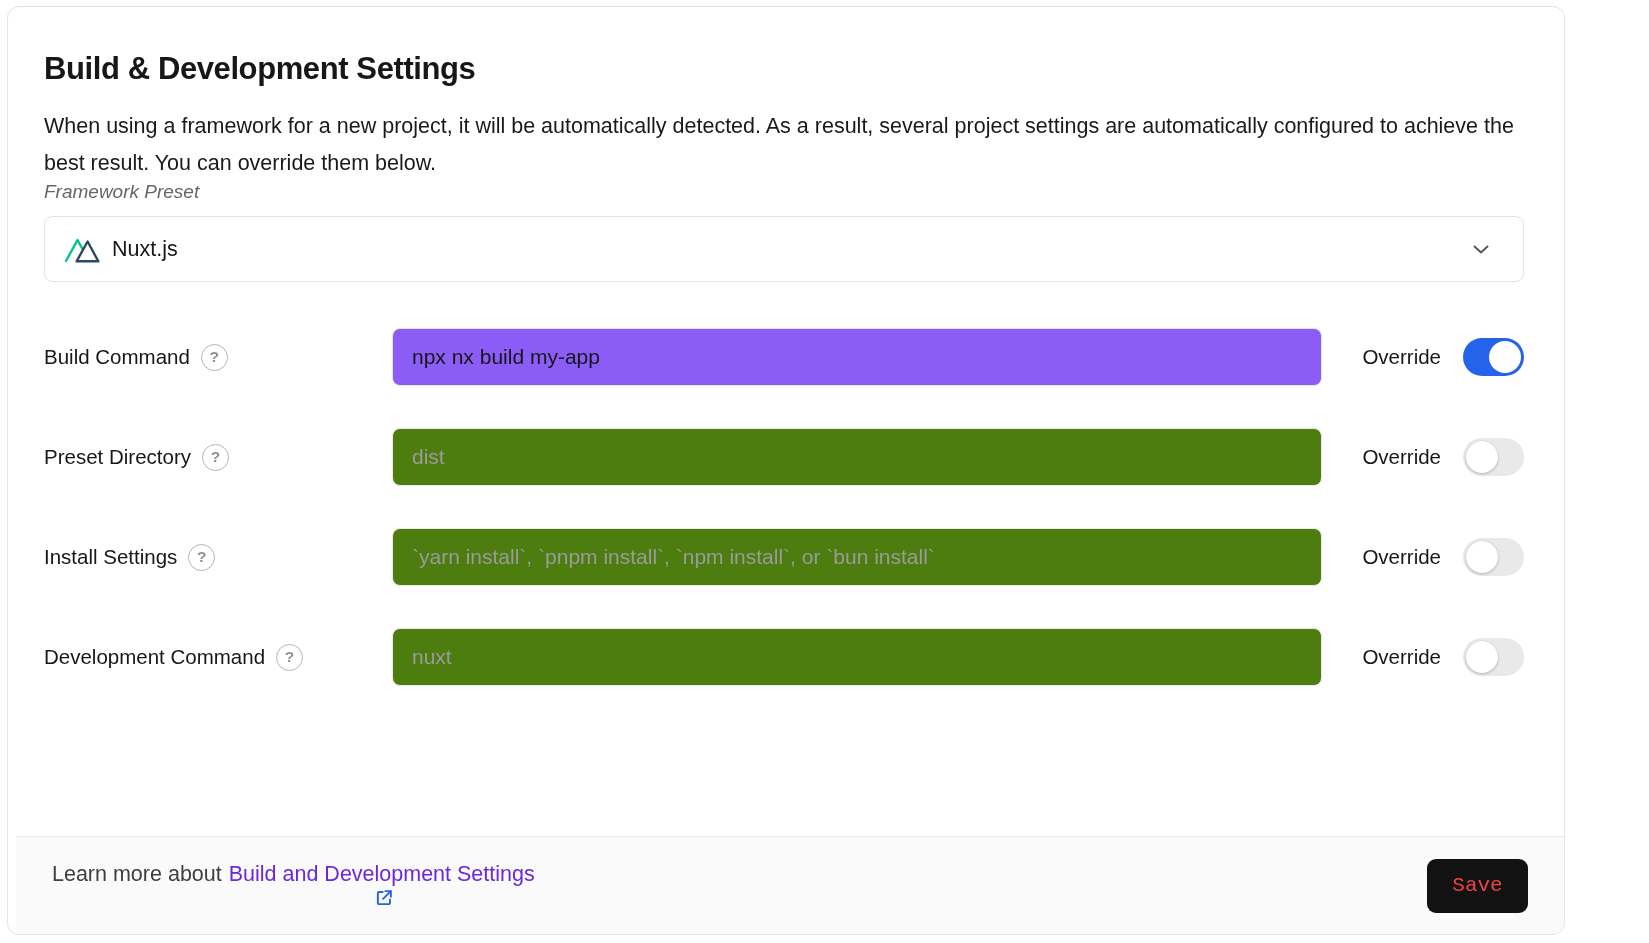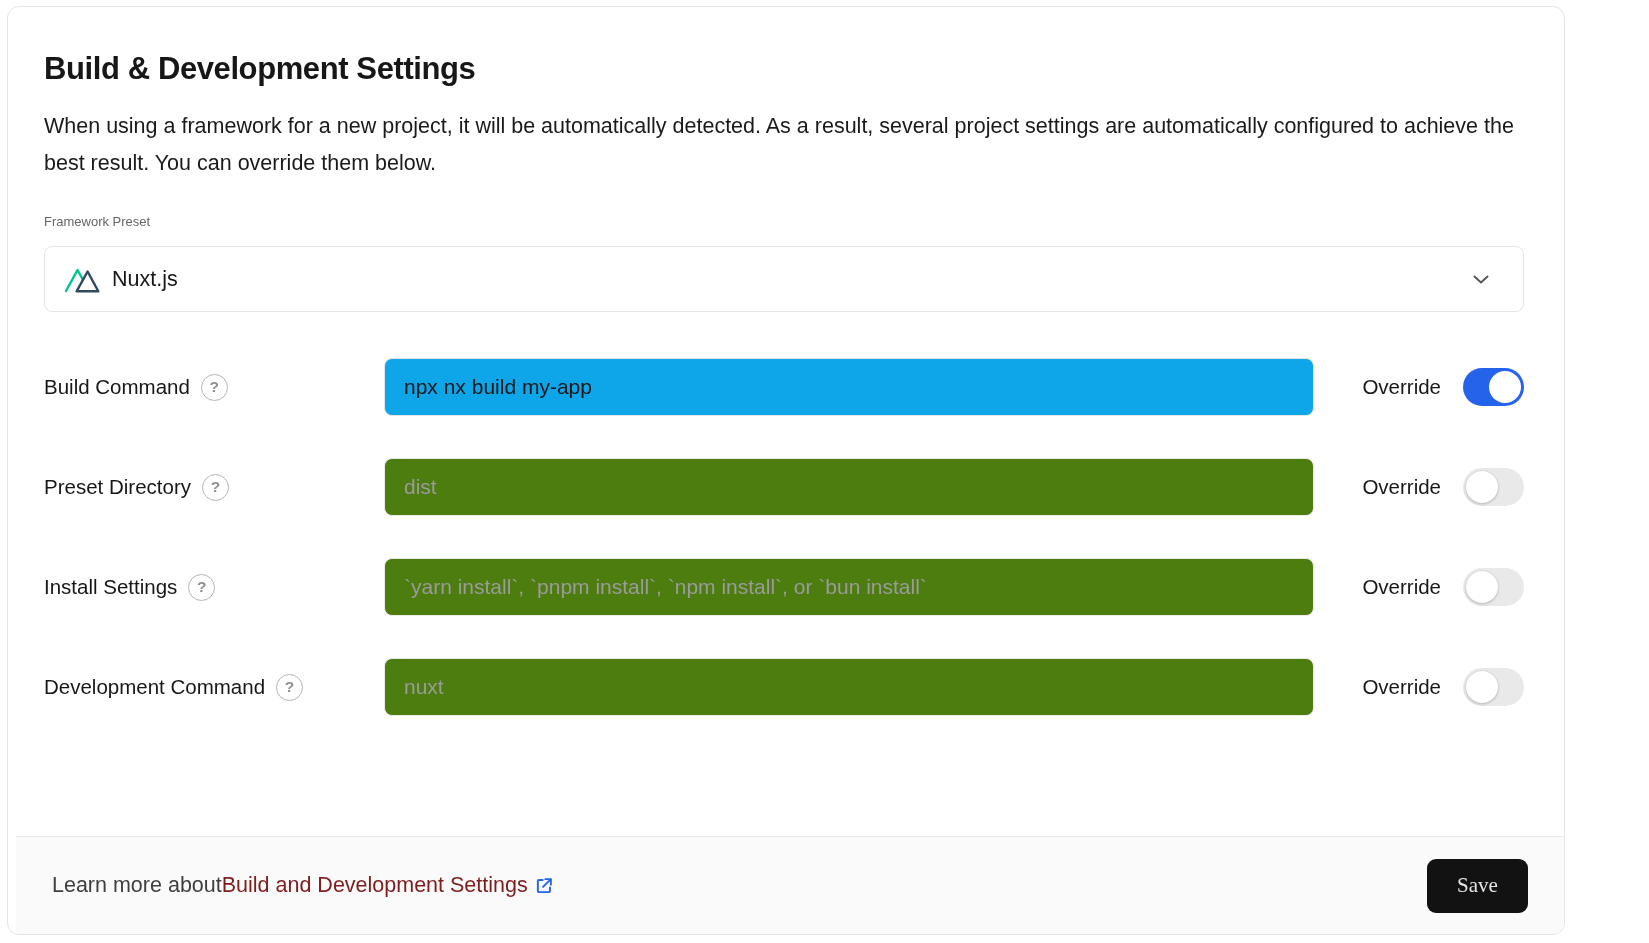--- a/index.html
+++ b/index.html
@@ -3,54 +3,54 @@
 <meta charset="utf-8">
 <style>
   * { margin:0; padding:0; box-sizing:border-box; }
   html,body { width:1649px; height:943px; background:#fff;
     font-family:"Liberation Sans", sans-serif; color:#171717; }
   .card { position:absolute; left:7px; top:6px; width:1558px; height:929px;
     background:#fff; border:1px solid #e4e4e7; border-radius:12px; overflow:hidden; }
   .main { padding:43px 40px 0 36px; }
   .title { font-size:31px; font-weight:700; letter-spacing:-0.4px; line-height:38px; color:#171717; }
   .desc { margin-top:20px; font-size:21.5px; line-height:37px; color:#1a1a1a; max-width:1480px; }
-  .preset-label { margin-top:30px; font-size:13px; line-height:20px; color:#666; }
+  .preset-label { font-size:19px; line-height:20px; color:#666;font-style:italic; }
   .select { margin-top:14px; height:66px; border:1px solid #e5e5e5; border-radius:8px;
     display:flex; align-items:center; padding:0 30px 0 19px; background:#fff; cursor:pointer; }
   .select-value { margin-left:12px; font-size:21.5px; color:#171717; }
   .select .chev { margin-left:auto; display:flex; }
   .rows { margin-top:46px; }
-  .row { display:flex; align-items:center; height:58px; margin-bottom:42px; }
+  .row { display:flex; align-items:center; height:58px; margin-bottom:42px;gap:8px; }
   .label-cell { width:340px; display:flex; align-items:center; gap:11px;
     font-size:20.5px; color:#171717; flex-shrink:0; }
   .help { width:27px; height:27px; border:1.5px solid #b4b4b4; border-radius:50%;
     color:#8f8f8f; font-size:15.5px; font-weight:700; display:flex; align-items:center;
     justify-content:center; cursor:default; flex-shrink:0; }
   .cmd-input { width:930px; height:58px; border:1px solid #e5e5e5; border-radius:8px;
     padding:0 19px; font-size:21px; font-family:"Liberation Sans", sans-serif;
-    color:#171717; background:#0ea5e9; outline:none; }
+    color:#171717; background:#8b5cf6; outline:none; }
   .row:not(.on) .cmd-input { background:#4d7c0f; border-color:#ebebeb; }
   .cmd-input::placeholder { color:#9b9b9b; opacity:1; }
   .right-zone { margin-left:auto; display:flex; align-items:center; gap:22px; }
   .ovr-label { font-size:20.5px; font-weight:500; color:#171717; }
   .toggle { width:61px; height:38px; border-radius:19px; background:#e9e9e9;
     position:relative; cursor:pointer; flex-shrink:0; }
   .knob { position:absolute; top:3px; left:3px; width:32px; height:32px; border-radius:50%;
     background:#fff; box-shadow:0 1px 3px rgba(0,0,0,.22), 0 0 1px rgba(0,0,0,.12); }
   .toggle.on { background:#2563eb; }
   .toggle.on .knob { left:auto; right:3px; box-shadow:none; }
   .footer { position:absolute; left:8px; right:0; bottom:0; height:98px; background:#fafafa;
     border-top:1px solid #eaeaea; display:flex; align-items:center; padding:0 36px; }
   .learn { font-size:21.5px; color:#3f3f3f; }
-  .learn-link { color:#7f1d1d; margin-left:0; cursor:pointer; display:inline-flex;
-    align-items:center; }
+  .learn-link { color:#6d28d9; margin-left:7px; cursor:pointer; display:inline-flex;
+    align-items:center;flex-direction:column; }
   .ext-icon { margin-left:5px; display:inline-flex; }
   .save-btn { margin-left:auto; min-width:101px; height:54px; padding:0 24px;
-    background:#121212; color:#e5e5e5; border:none; border-radius:9px; font-size:21px;
-    font-weight:500; font-family:Liberation Serif, serif; cursor:pointer; }
+    background:#121212; color:#ef4444; border:none; border-radius:9px; font-size:21px;
+    font-weight:500; font-family:Liberation Mono, monospace; cursor:pointer; }
 </style>
 </head>
 <body>
 
 <div class="card">
   <div class="main">
     <div class="title">Build &amp; Development Settings</div>
     <div class="desc">When using a framework for a new project, it will be automatically detected. As a result, several project settings are automatically configured to achieve the best result. You can override them below.</div>
 
     <div class="preset-label">Framework Preset</div>

